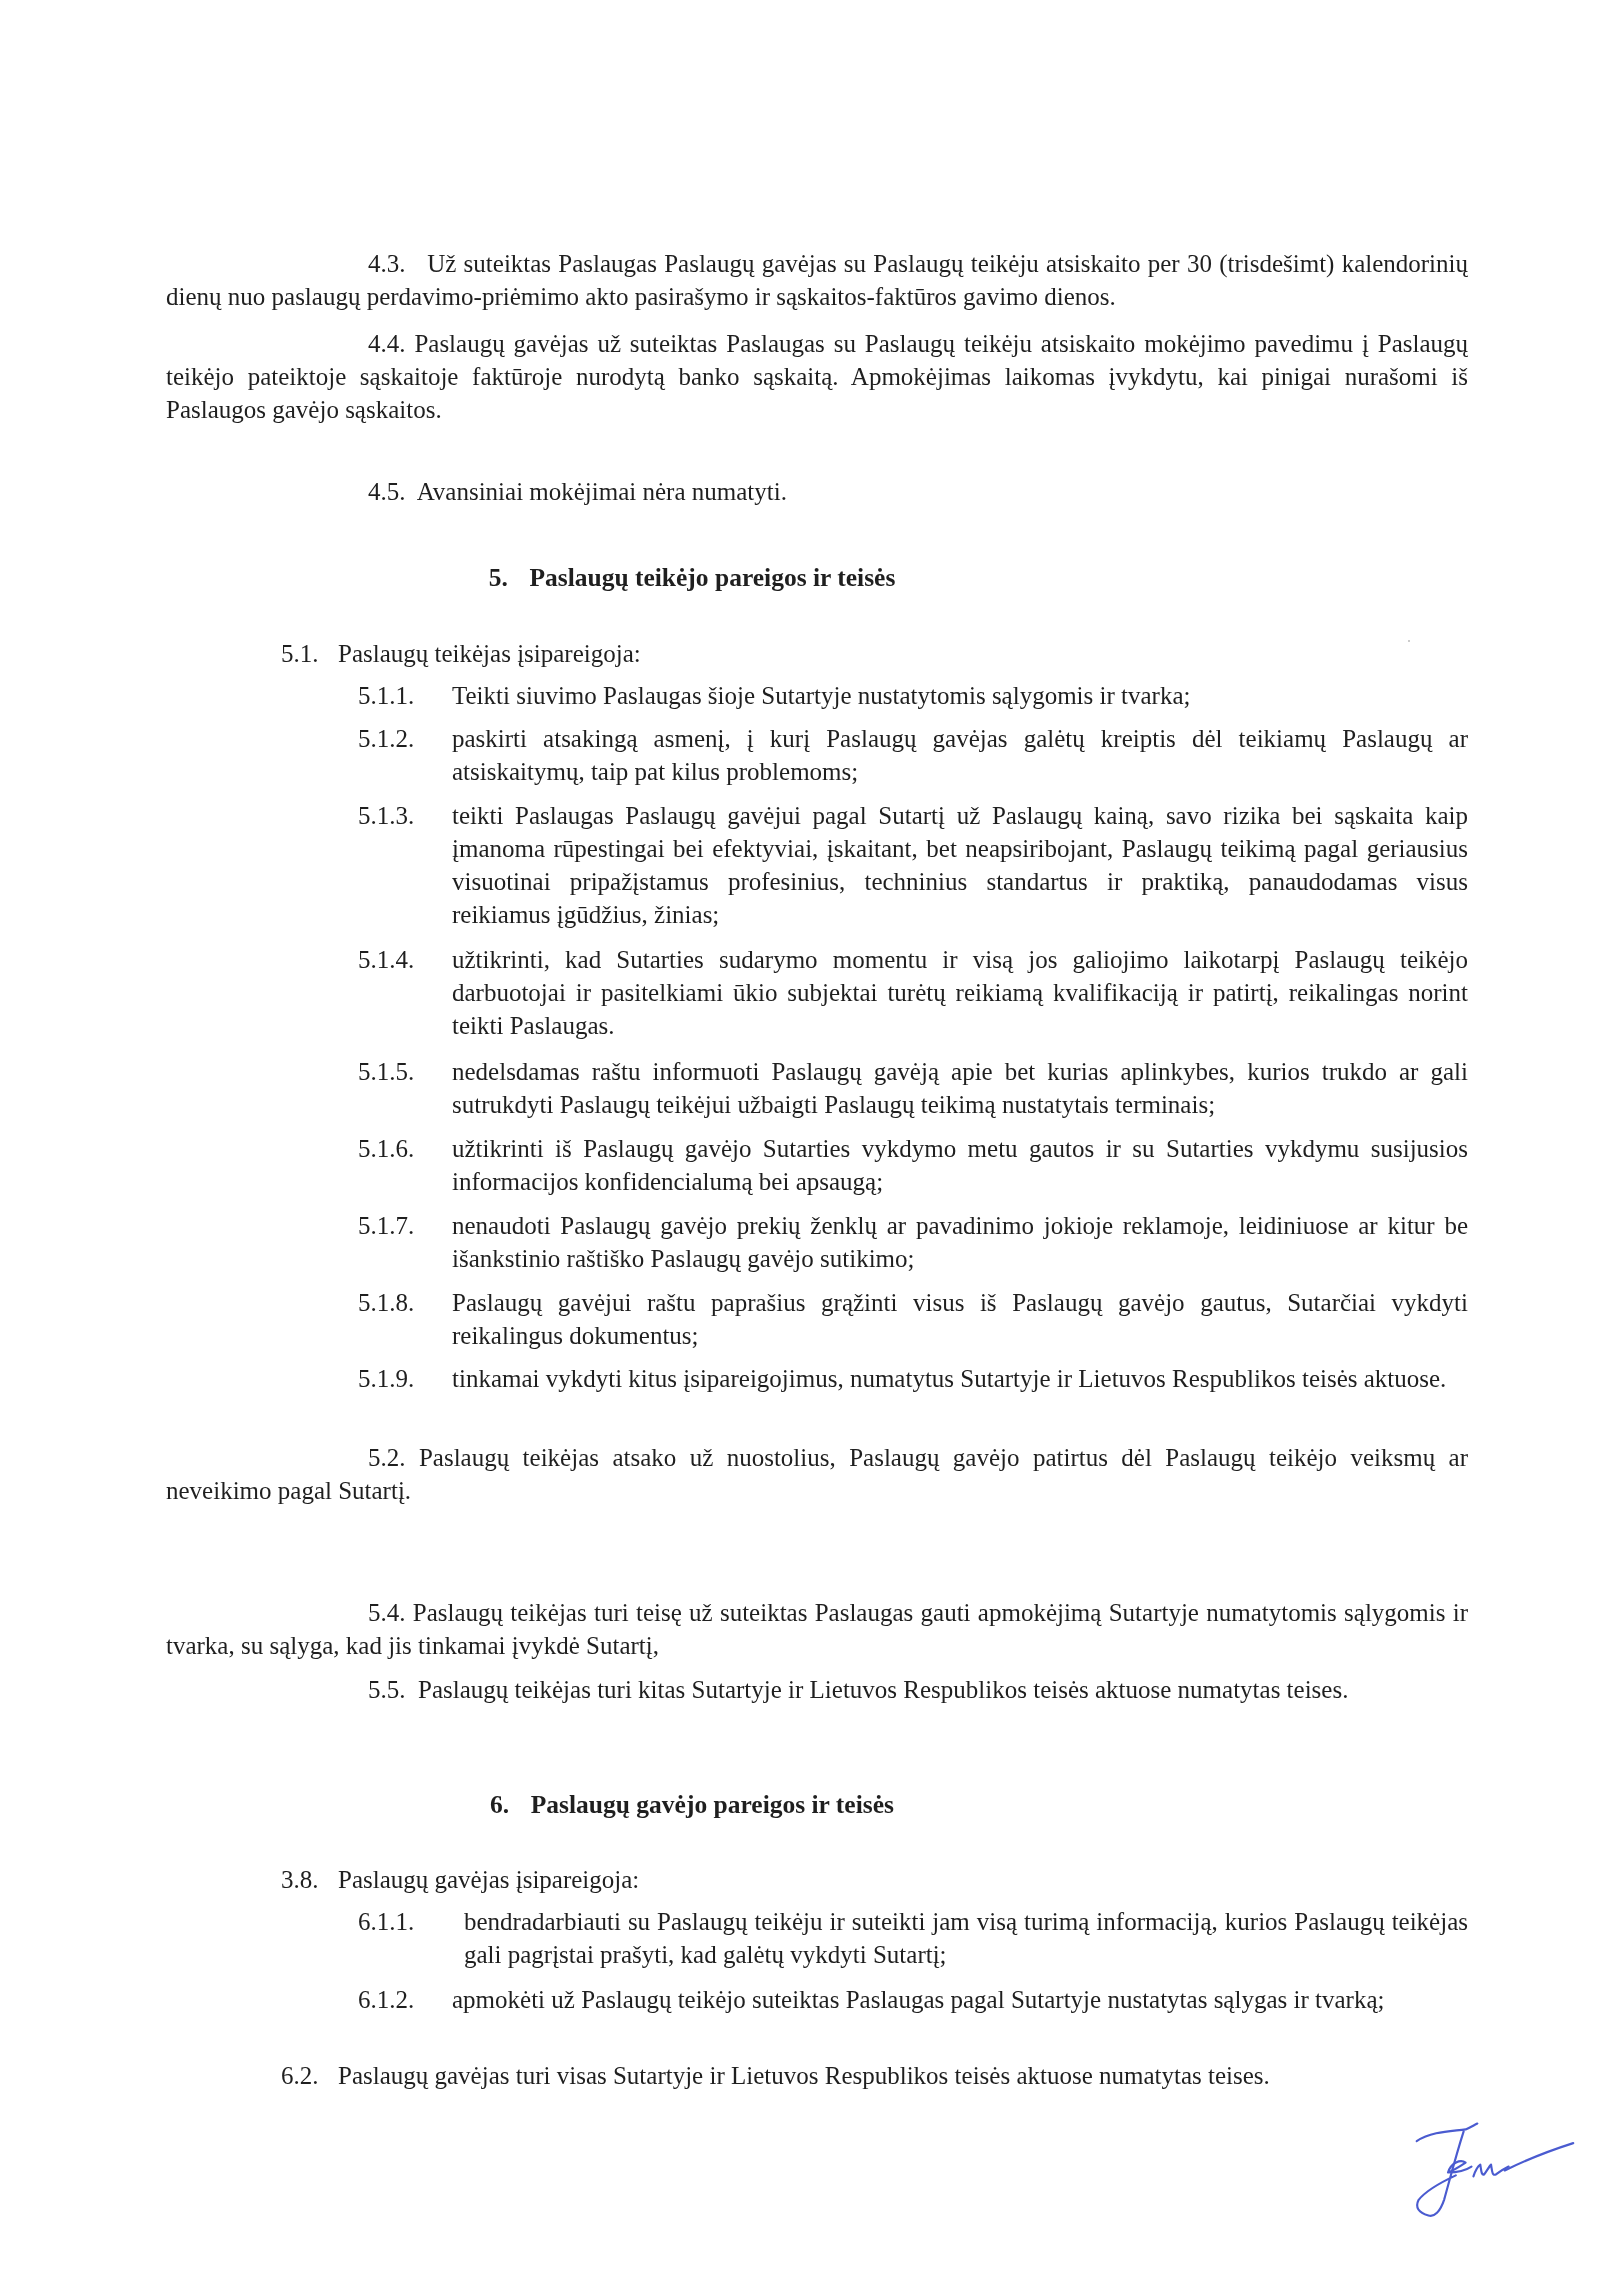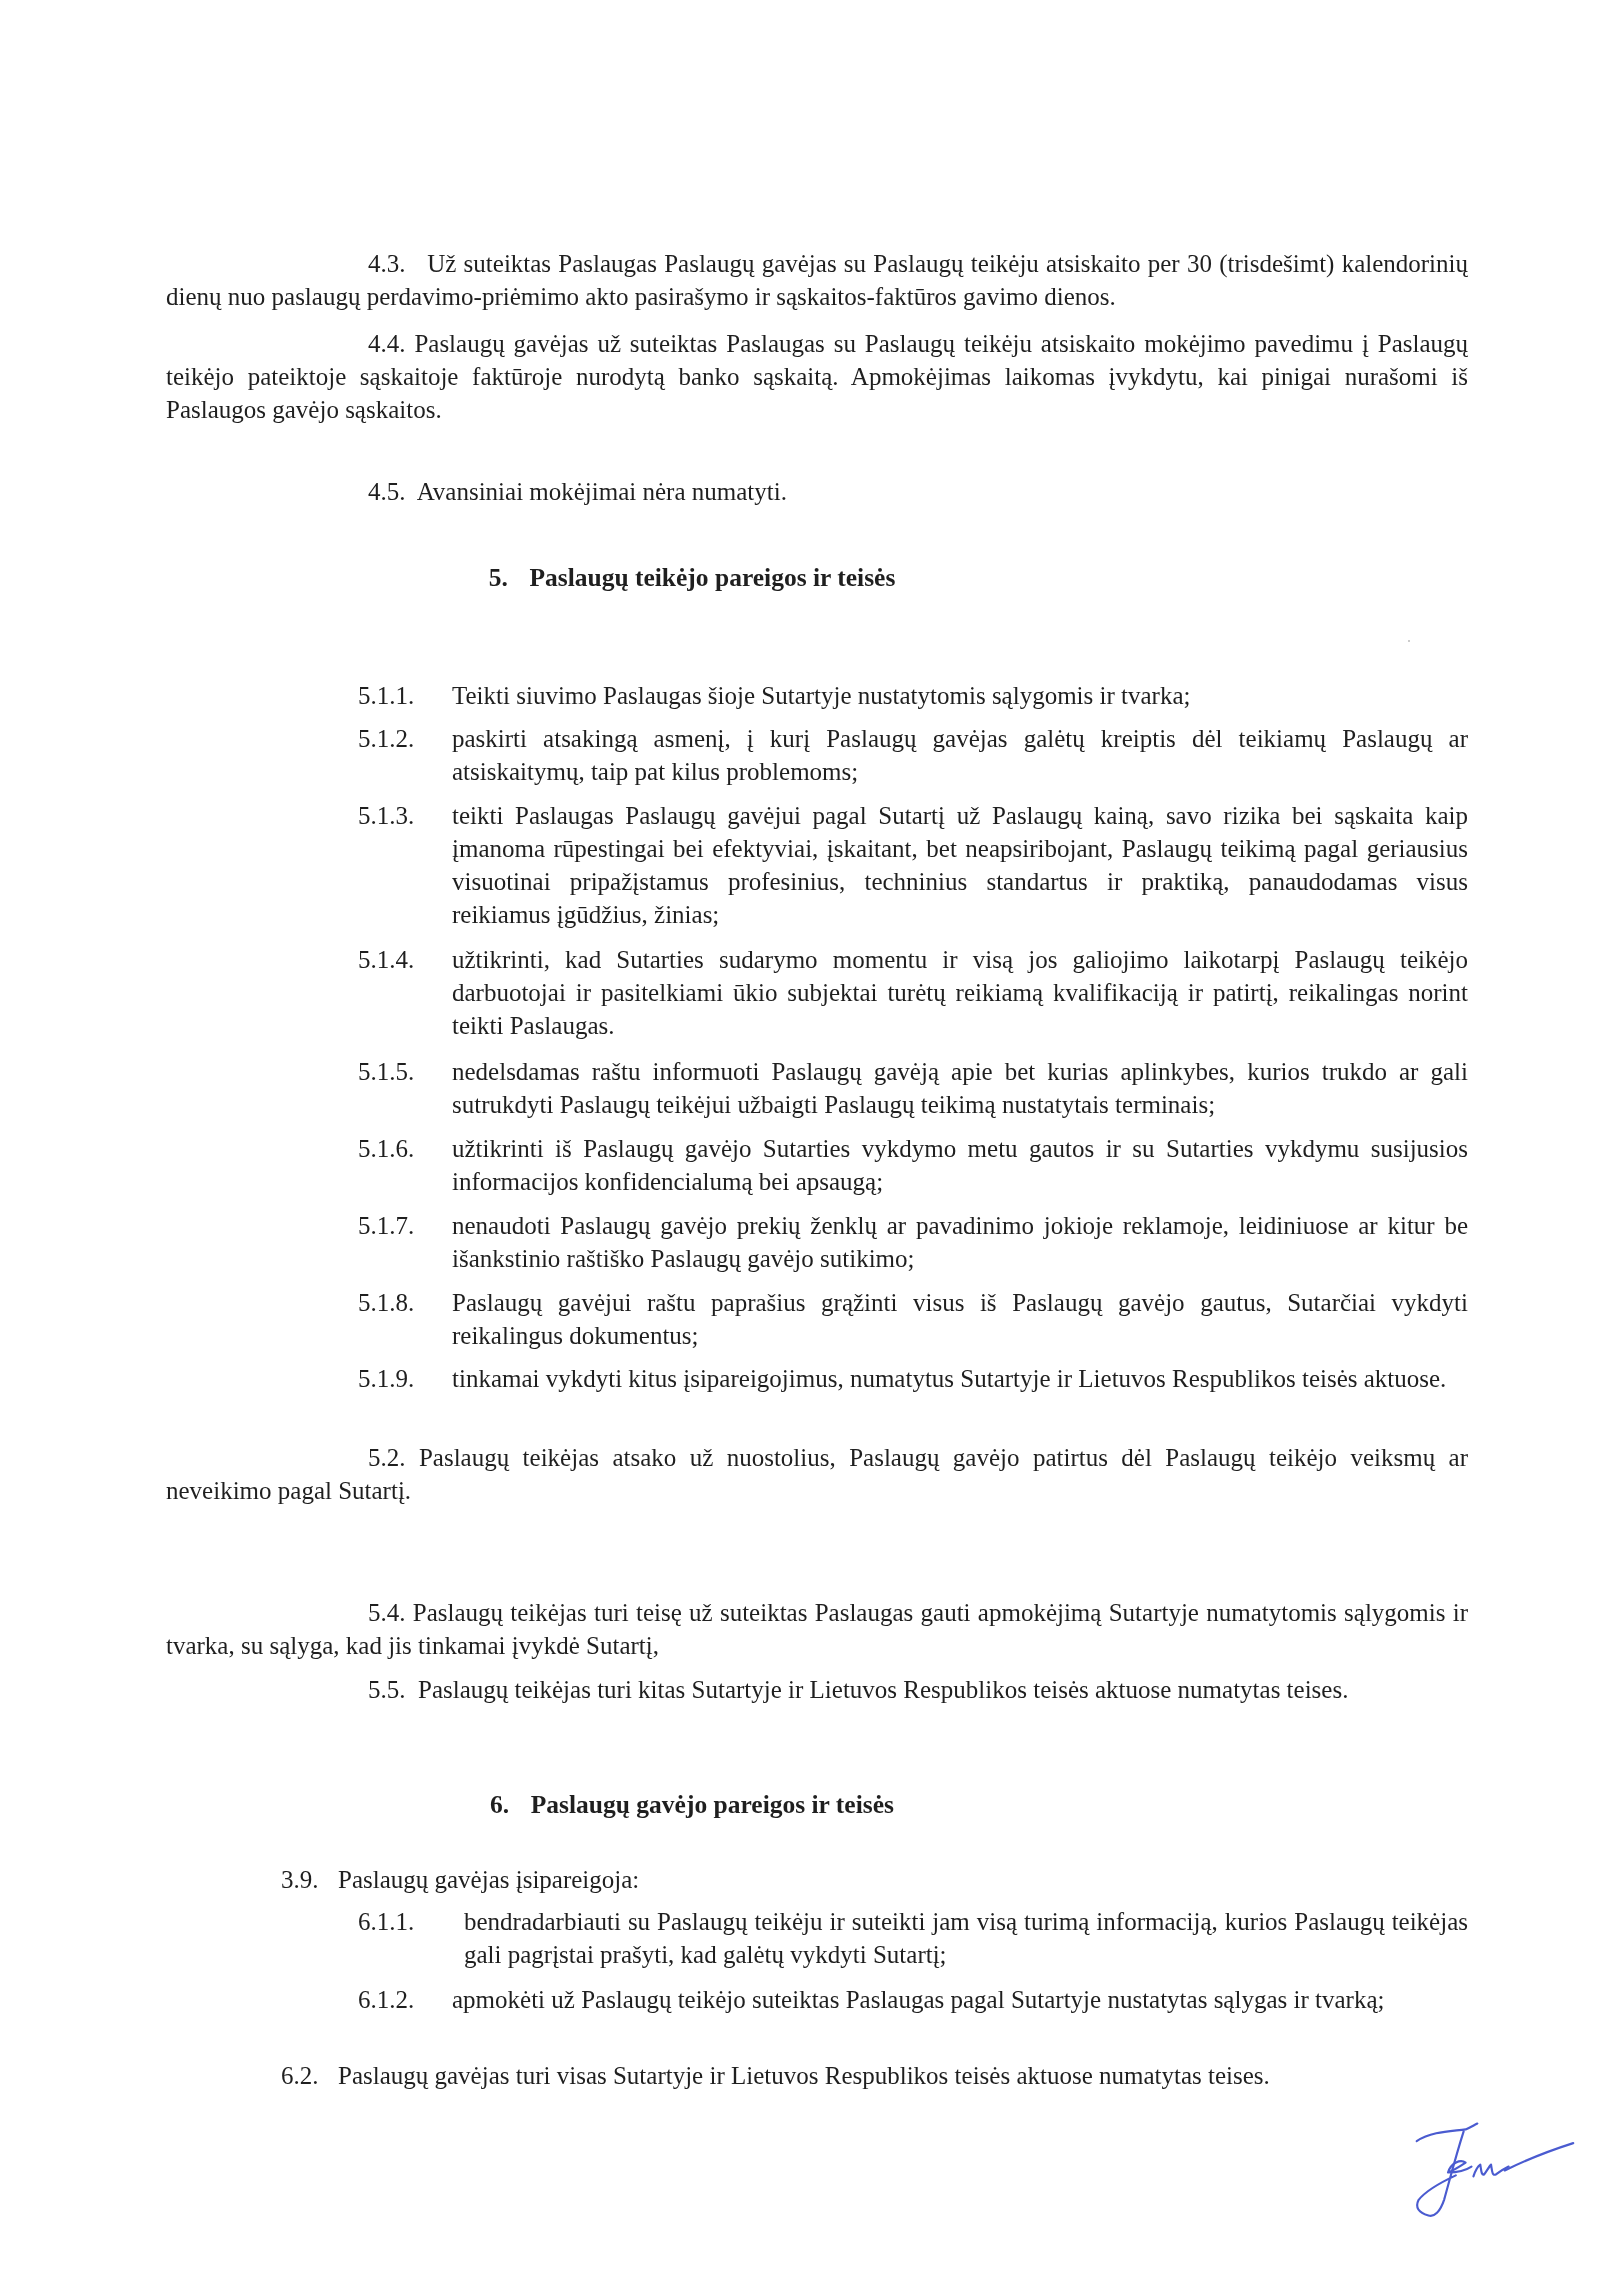--- a/index.html
+++ b/index.html
@@ -112,20 +112,23 @@
     <span class="num">4.5.</span>&nbsp;
     <span>Avansiniai mokėjimai nėra numatyti.</span>
   </p>
 
   <div class="heading" style="top:561px;">
     <span class="hnum">5.</span><span>Paslaugų teikėjo pareigos ir teisės</span>
   </div>
 
   <span class="speck"></span>
 
+  <div class="level1" style="top:637px;">
+    <span class="num">5.1.</span><span>Paslaugų teikėjas įsipareigoja:</span>
+  </div>
 
   <div class="level2" style="top:679px;">
     <span class="num">5.1.1.</span>
     <span class="txt">Teikti siuvimo Paslaugas šioje Sutartyje nustatytomis sąlygomis ir tvarka;</span>
   </div>
   <div class="level2" style="top:722px;">
     <span class="num">5.1.2.</span>
     <span class="txt">paskirti atsakingą asmenį, į kurį Paslaugų gavėjas galėtų kreiptis dėl teikiamų Paslaugų ar atsiskaitymų, taip pat kilus problemoms;</span>
   </div>
   <div class="level2" style="top:799px;">
@@ -168,21 +171,21 @@
   <p class="block para indent-first" style="top:1673px;">
     <span class="num">5.5.</span>&nbsp;
     <span>Paslaugų teikėjas turi kitas Sutartyje ir Lietuvos Respublikos teisės aktuose numatytas teises.</span>
   </p>
 
   <div class="heading" style="top:1788px;">
     <span class="hnum">6.</span><span>Paslaugų gavėjo pareigos ir teisės</span>
   </div>
 
   <div class="level1" style="top:1863px;">
-    <span class="num">3.9.</span><span>Paslaugų gavėjas įsipareigoja:</span>
+    <span class="num">3.8.</span><span>Paslaugų gavėjas įsipareigoja:</span>
   </div>
 
   <div class="level2" style="top:1905px;gap:12px;">
     <span class="num">6.1.1.</span>
     <span class="txt">bendradarbiauti su Paslaugų teikėju ir suteikti jam visą turimą informaciją, kurios Paslaugų teikėjas gali pagrįstai prašyti, kad galėtų vykdyti Sutartį;</span>
   </div>
   <div class="level2" style="top:1983px;">
     <span class="num">6.1.2.</span>
     <span class="txt">apmokėti už Paslaugų teikėjo suteiktas Paslaugas pagal Sutartyje nustatytas sąlygas ir tvarką;</span>
   </div>

